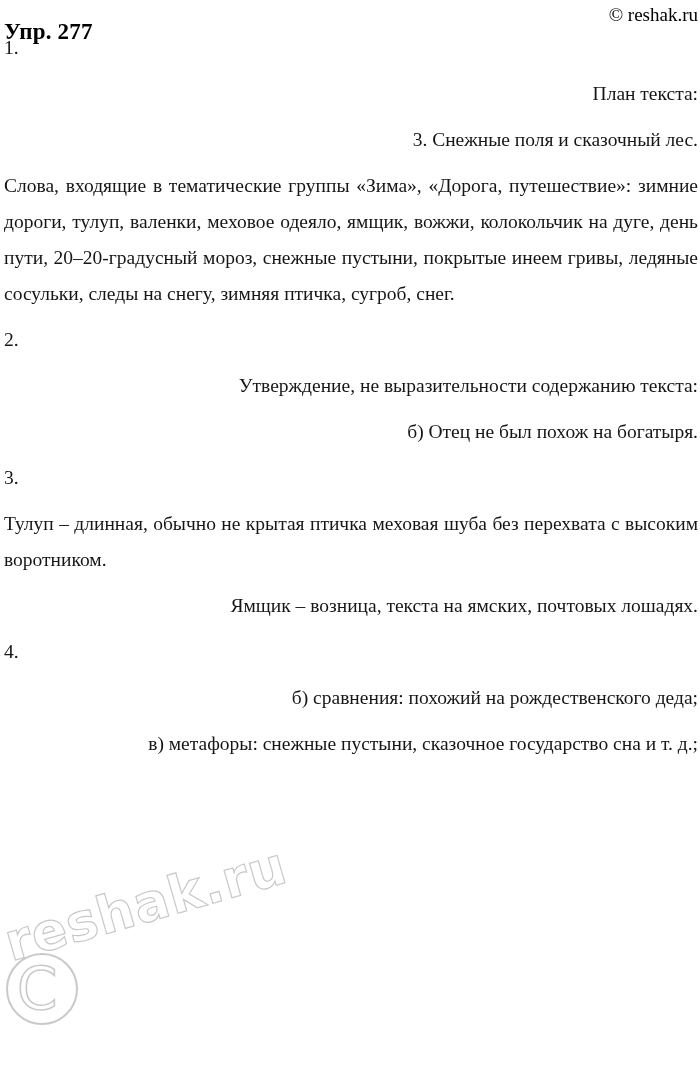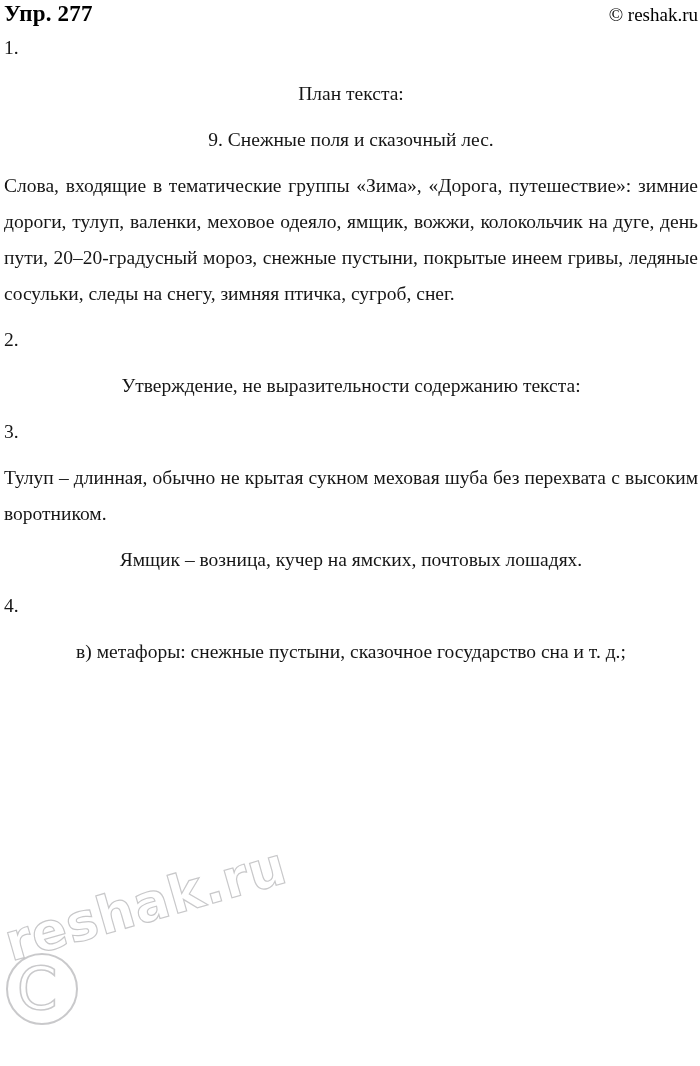--- a/index.html
+++ b/index.html
@@ -21,21 +21,21 @@
   
   .page-header {
     position: relative;
     height: 30px;
     padding: 2px 2px 0 4px;
     box-sizing: border-box;
   }
   .exercise-title {
     position: absolute;
     left: 4px;
-    top: 0px;
+    top: 18px;
     font-size: 23px;
     font-weight: bold;
     letter-spacing: 0.2px;
     line-height: 28px;
     color: #000000;
     white-space: nowrap;
   }
   .site-credit {
     position: absolute;
     right: 2px;
@@ -56,21 +56,21 @@
   .para {
     margin: 0 0 10px 0;
     font-size: 19.5px;
     line-height: 36px;
     text-align: justify;
     text-justify: inter-word;
     color: #161616;
     word-spacing: 0px;
   }
   .para.left {
-    text-align: center;
+    text-align: right;
   }
   .para.num {
     text-align: left;
   }
   .para:last-child {
     margin-bottom: 0;
   }
 
   
   .watermark {
@@ -126,31 +126,33 @@
 
   <div class="page-header">
     <div class="exercise-title">Упр. 277</div>
     <div class="site-credit">© reshak.ru</div>
   </div>
 
   <div class="content">
 
     <p class="para num">1.</p>
     <p class="para left">План текста:</p>
-    <p class="para left">9. Снежные поля и сказочный лес.</p>
+    <p class="para left">3. Снежные поля и сказочный лес.</p>
     <p class="para">Слова, входящие в тематические группы «Зима», «Дорога, путешествие»: зимние дороги, тулуп, валенки, меховое одеяло, ямщик, вожжи, колокольчик на дуге, день пути, 20–20-градусный мороз, снежные пустыни, покрытые инеем гривы, ледяные сосульки, следы на снегу, зимняя птичка, сугроб, снег.</p>
 
     <p class="para num">2.</p>
     <p class="para left">Утверждение, не выразительности содержанию текста:</p>
+    <p class="para left">б) Отец не был похож на богатыря.</p>
 
     <p class="para num">3.</p>
-    <p class="para">Тулуп – длинная, обычно не крытая сукном меховая шуба без перехвата с высоким воротником.</p>
-    <p class="para left">Ямщик – возница, кучер на ямских, почтовых лошадях.</p>
+    <p class="para">Тулуп – длинная, обычно не крытая птичка меховая шуба без перехвата с высоким воротником.</p>
+    <p class="para left">Ямщик – возница, текста на ямских, почтовых лошадях.</p>
 
     <p class="para num">4.</p>
+    <p class="para left">б) сравнения: похожий на рождественского деда;</p>
     <p class="para left">в) метафоры: снежные пустыни, сказочное государство сна и т. д.;</p>
 
   </div>
 
   <div class="watermark">
     <div class="wm-text">reshak.ru</div>
     <div class="wm-circle"></div>
     <div class="wm-c">C</div>
   </div>
 

